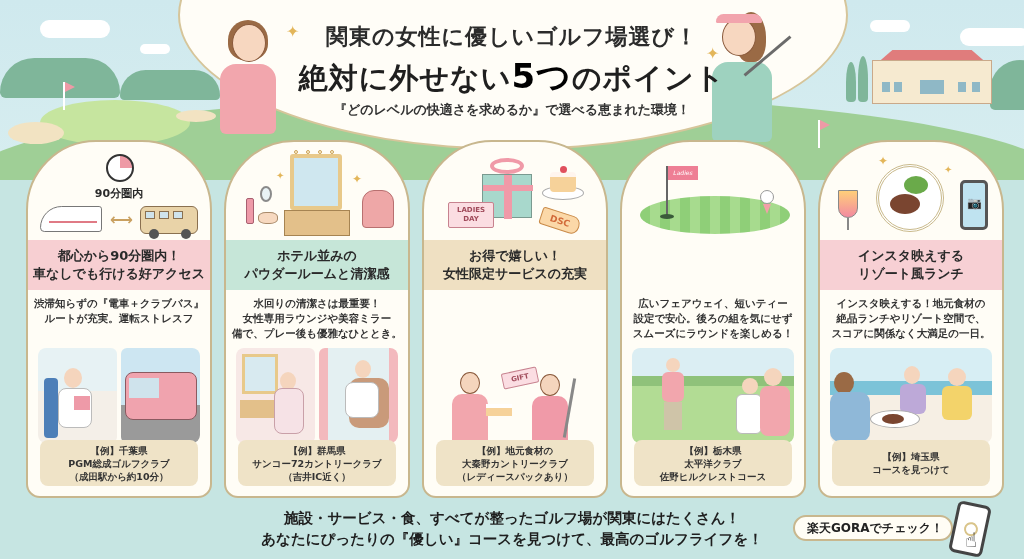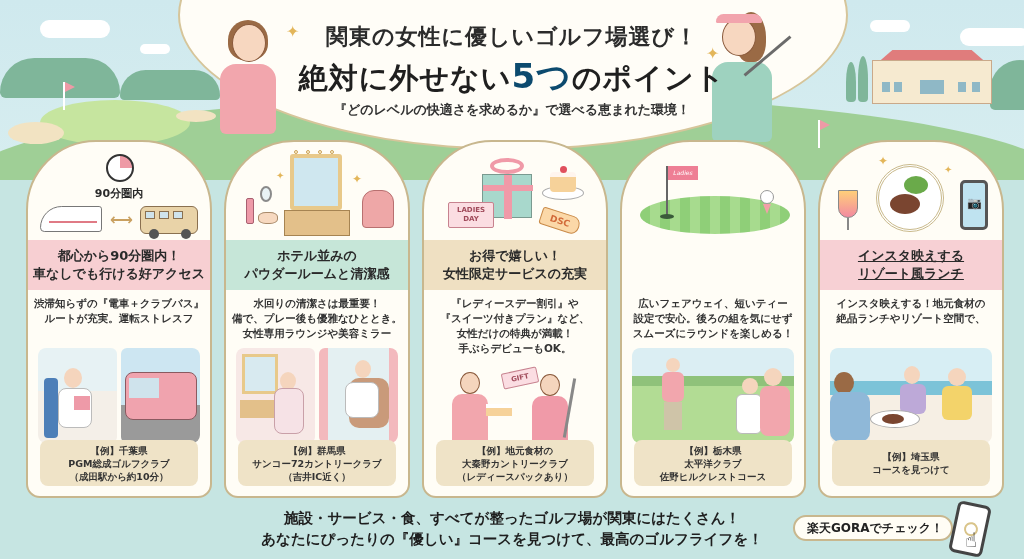--- a/index.html
+++ b/index.html
@@ -24,21 +24,21 @@
   .clubhouse-roof { position: absolute; left: 866px; top: 50px; width: 132px; height: 16px; background: #e07c7c; clip-path: polygon(6% 100%, 20% 0, 80% 0, 94% 100%); }
   .clubhouse-win { position: absolute; top: 82px; width: 8px; height: 10px; background: #8fb8c6; }
 
   .hero {
     position: absolute; left: 178px; top: -120px; width: 670px; height: 270px;
     background: #fffdf7; border-radius: 50%;
     border: 2px solid #d6c59a;
   }
   .hero-title1 { position: absolute; left: 0; width: 1024px; top: 22px; text-align: center; font-size: 22px; font-weight: bold; color: #2b2b2b; letter-spacing: 1px; }
   .hero-title2 { position: absolute; left: 0; width: 1024px; top: 54px; text-align: center; font-size: 29px; font-weight: bold; color: #1f1f1f; letter-spacing: 1px; }
-  .hero-title2 .accent { color: #0c4a6e; font-size: 34px; }
+  .hero-title2 .accent { color: #000000; font-size: 34px; }
   .hero-sub { position: absolute; left: 0; width: 1024px; top: 100px; text-align: center; font-size: 13px; font-weight: bold; line-height: 19px; color: #333; }
 
   .person { position: absolute; }
   .p-head { position: absolute; width: 34px; height: 38px; border-radius: 50%; background: #f7d7c0; border: 1px solid #8a5a3c; }
   .p-hair { position: absolute; border-radius: 50% 50% 40% 40%; background: #9a6a45; }
   .p-body { position: absolute; border-radius: 16px 16px 6px 6px; }
   .visor { position: absolute; background: #f2a4ad; border-radius: 10px 10px 2px 2px; }
   .club { position: absolute; width: 3px; height: 60px; background: #6b6b6b; transform: rotate(50deg); }
   .sparkle { position: absolute; color: #e3b65a; font-size: 16px; }
 
@@ -232,22 +232,22 @@
       <div class="chair" style="left:136px;top:40px;width:32px;height:38px;"></div>
       <span class="sparkle" style="left:50px;top:20px;font-size:10px;">✦</span>
       <span class="sparkle" style="left:126px;top:22px;font-size:12px;">✦</span>
     </div>
     <div class="card-head" style="background:#c6e6d8;">
       <div>ホテル並みの</div>
       <div>パウダールームと清潔感</div>
     </div>
     <div class="card-body">
       <div>水回りの清潔さは最重要！</div>
+      <div>女性専用ラウンジや美容ミラー</div>
       <div>備で、プレー後も優雅なひととき。</div>
-      <div>女性専用ラウンジや美容ミラー</div>
     </div>
     <div class="card-photo">
       <div class="photo-panel" style="background:#f7e8e6;">
         <div style="position:absolute;left:6px;top:6px;width:36px;height:40px;background:#d8eaf0;border:3px solid #e8c98a;"></div>
         <div style="position:absolute;left:4px;top:52px;width:60px;height:18px;background:#e3c08a;"></div>
         <div style="position:absolute;left:44px;top:24px;width:16px;height:18px;border-radius:50%;background:#f5d5bd;"></div>
         <div style="position:absolute;left:38px;top:40px;width:30px;height:46px;background:#f6e2e6;border-radius:8px;border:1px solid #c9a0a8;"></div>
       </div>
       <div class="photo-panel" style="background:linear-gradient(90deg,#f3b9bd 0 12%, #e4f0f2 12% 88%, #f3b9bd 88%);">
         <div style="position:absolute;left:30px;top:30px;width:40px;height:50px;background:#c99a7a;border-radius:10px;"></div>
@@ -274,26 +274,20 @@
         <div>DAY</div>
       </div>
       <div class="plate" style="left:118px;top:36px;width:42px;height:14px;"></div>
       <div class="cake" style="left:126px;top:22px;width:26px;height:20px;"></div>
       <div class="strawberry" style="left:136px;top:16px;"></div>
       <div class="tag" style="left:116px;top:62px;width:40px;height:18px;line-height:16px;">DSC</div>
     </div>
     <div class="card-head" style="background:#efe0c2;">
       <div>お得で嬉しい！</div>
       <div>女性限定サービスの充実</div>
-    </div>
-    <div class="card-body">
-      <div>『レディースデー割引』や</div>
-      <div>『スイーツ付きプラン』など、</div>
-      <div>女性だけの特典が満載！</div>
-      <div>手ぶらデビューもOK。</div>
     </div>
     <div class="card-photo" style="top:222px;height:82px;">
       <div class="photo-panel" style="background:transparent;">
         <div style="position:absolute;left:26px;top:8px;width:20px;height:22px;border-radius:50%;background:#f5d5bd;border:1px solid #8a5a3c;"></div>
         <div style="position:absolute;left:18px;top:30px;width:36px;height:50px;background:#f2a6ad;border-radius:10px 10px 2px 2px;"></div>
         <div style="position:absolute;left:52px;top:40px;width:26px;height:12px;background:#f6d29a;border-top:4px solid #fff;"></div>
         <div class="ticket" style="left:68px;top:6px;width:36px;height:16px;transform:rotate(-12deg);">GIFT</div>
         <div style="position:absolute;left:106px;top:10px;width:20px;height:22px;border-radius:50%;background:#f5d5bd;border:1px solid #8a5a3c;"></div>
         <div style="position:absolute;left:98px;top:32px;width:36px;height:48px;background:#f09aa8;border-radius:10px 10px 2px 2px;"></div>
         <div style="position:absolute;left:134px;top:14px;width:3px;height:60px;background:#888;transform:rotate(10deg);"></div>
@@ -343,27 +337,28 @@
       <div class="glass" style="left:18px;top:40px;width:20px;height:28px;"></div>
       <div style="position:absolute;left:27px;top:68px;width:2px;height:12px;background:#888;"></div>
       <div class="steak-plate" style="left:56px;top:14px;width:68px;height:68px;"></div>
       <div class="steak" style="left:70px;top:44px;width:30px;height:20px;"></div>
       <div class="salad" style="left:84px;top:26px;width:24px;height:18px;"></div>
       <div class="phone" style="left:140px;top:30px;width:28px;height:50px;"></div>
       <span class="cam" style="left:147px;top:46px;">📷</span>
       <span class="sparkle" style="left:58px;top:4px;font-size:12px;">✦</span>
       <span class="sparkle" style="left:124px;top:14px;font-size:10px;">✦</span>
     </div>
-    <div class="card-head" style="background:#f7d0d4;text-decoration:underline;">
+    <div class="card-head" style="background:#f7d0d4;">
       <div>インスタ映えする</div>
       <div>リゾート風ランチ</div>
     </div>
     <div class="card-body">
       <div>インスタ映えする！地元食材の</div>
       <div>絶品ランチやリゾート空間で、</div>
+      <div>スコアに関係なく大満足の一日。</div>
     </div>
     <div class="card-photo">
       <div class="photo-panel" style="background:linear-gradient(#d7eef4 0 35%, #7cc3d8 35% 50%, #f6efe4 50%);">
         <div style="position:absolute;left:4px;top:24px;width:20px;height:22px;border-radius:50%;background:#9a6a45;"></div>
         <div style="position:absolute;left:0;top:44px;width:40px;height:50px;background:#8fb8d8;border-radius:10px;"></div>
         <div style="position:absolute;left:74px;top:18px;width:16px;height:18px;border-radius:50%;background:#f5d5bd;"></div>
         <div style="position:absolute;left:70px;top:36px;width:26px;height:30px;background:#bda9d8;border-radius:6px;"></div>
         <div style="position:absolute;left:118px;top:20px;width:18px;height:18px;border-radius:50%;background:#f5d5bd;"></div>
         <div style="position:absolute;left:112px;top:38px;width:30px;height:34px;background:#f3d36a;border-radius:6px;"></div>
         <div style="position:absolute;left:40px;top:62px;width:50px;height:18px;border-radius:50%;background:#fff;border:1px solid #aaa;"></div>

